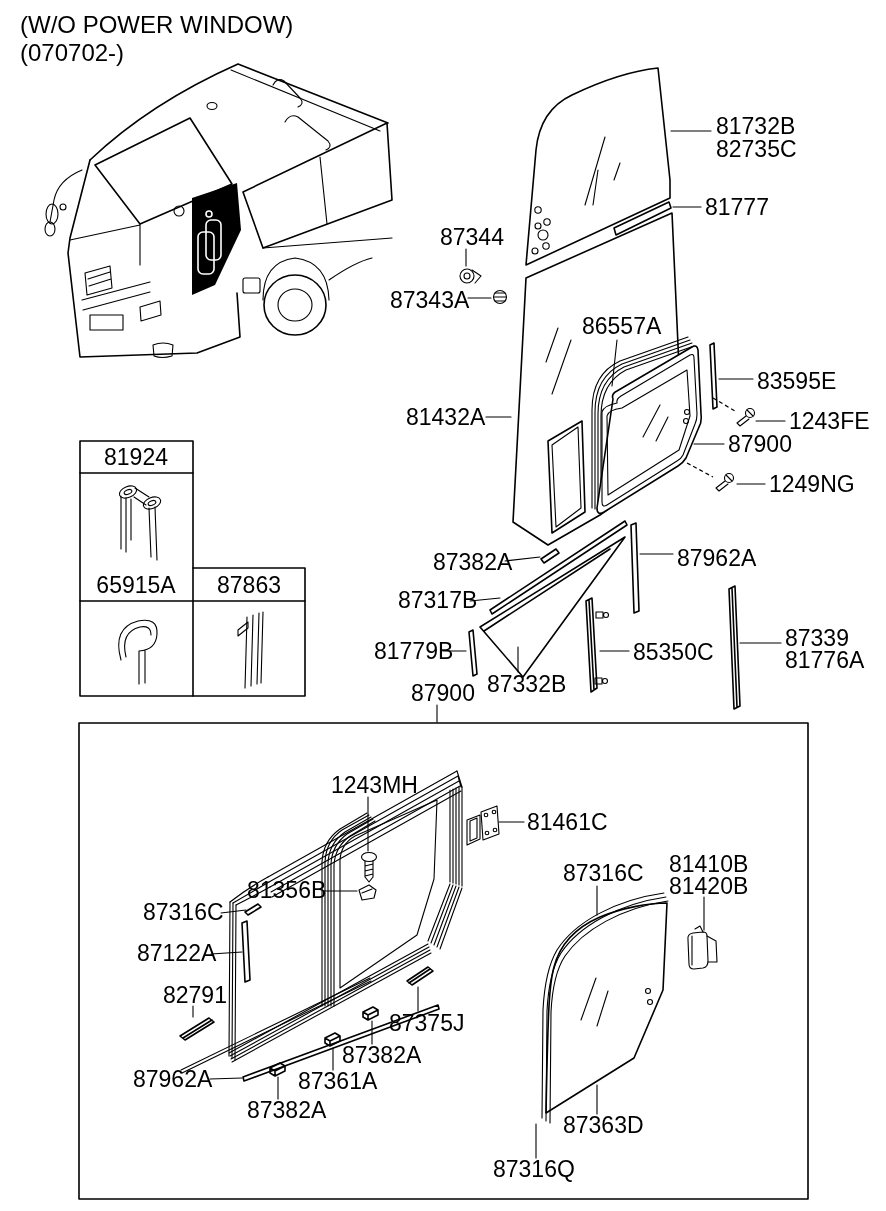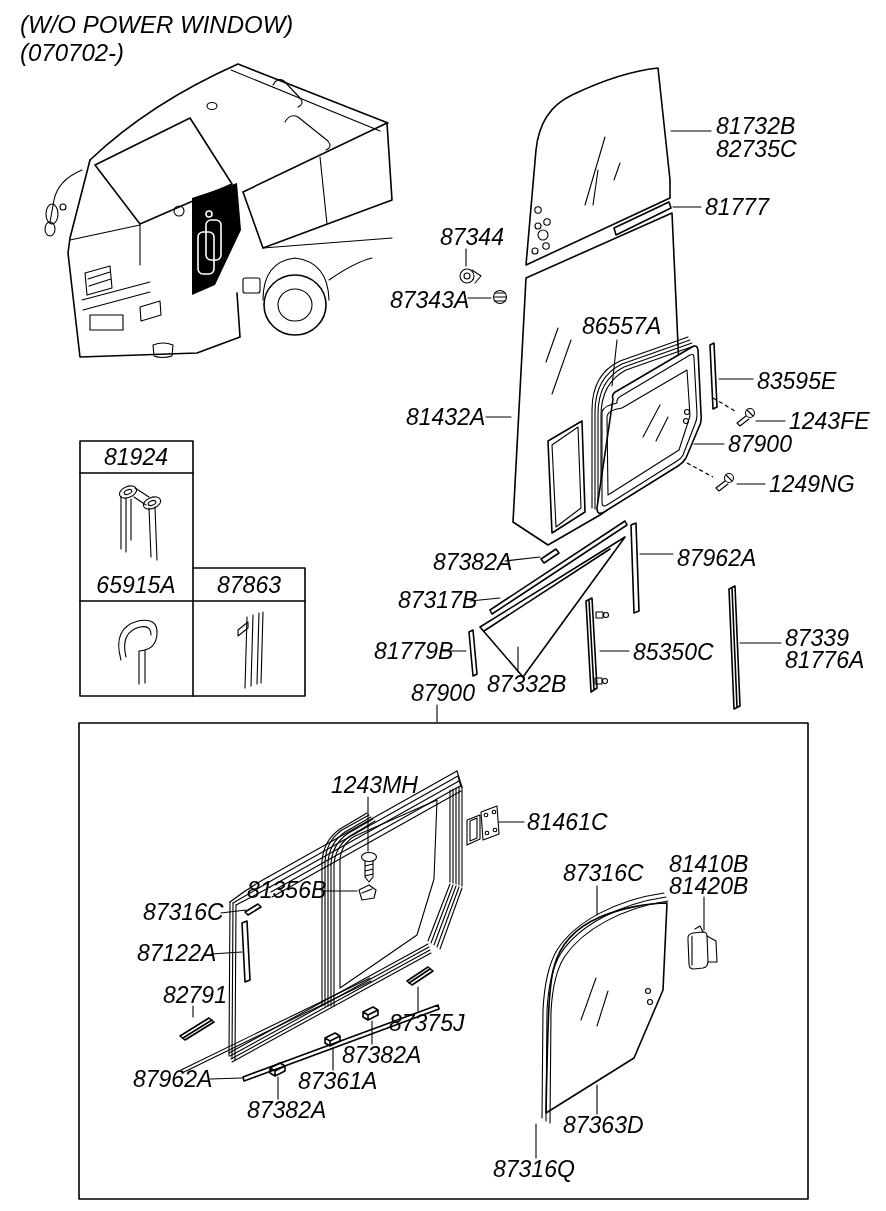--- a/index.html
+++ b/index.html
@@ -1,16 +1,16 @@
 <!DOCTYPE html>
 <html><head>
 <meta charset="utf-8">
 <style>
   html,body { margin:0; padding:0; background:#fff; }
-  #stage { position:relative; width:886px; height:1211px; background:var(--bg,#fff); overflow:hidden;font-style:italic; }
+  #stage { position:relative; width:886px; height:1211px; background:var(--bg,#fff); overflow:hidden; }
   svg { display:block; }
   .ln   { stroke:var(--line,#000); stroke-width:1.6; fill:none; stroke-linecap:round; stroke-linejoin:round; }
   .thin { stroke:var(--line,#000); stroke-width:1.1; fill:none; stroke-linecap:round; stroke-linejoin:round; }
   .wfill{ fill:#fff; }
   .blk  { fill:var(--line,#000); stroke:none; }
   .wln  { stroke:#fff; stroke-width:1.6; fill:none; stroke-linecap:round; stroke-linejoin:round; }
   .dash { stroke:var(--line,#000); stroke-width:1.2; fill:none; stroke-dasharray:4 3; }
   .lbl  { font-family:"Liberation Sans", sans-serif; font-size:23px; fill:var(--line,#000); }
   .ttl  { font-family:"Liberation Sans", sans-serif; font-size:24px; fill:var(--line,#000); }
   .ctr  { text-anchor:middle; }

